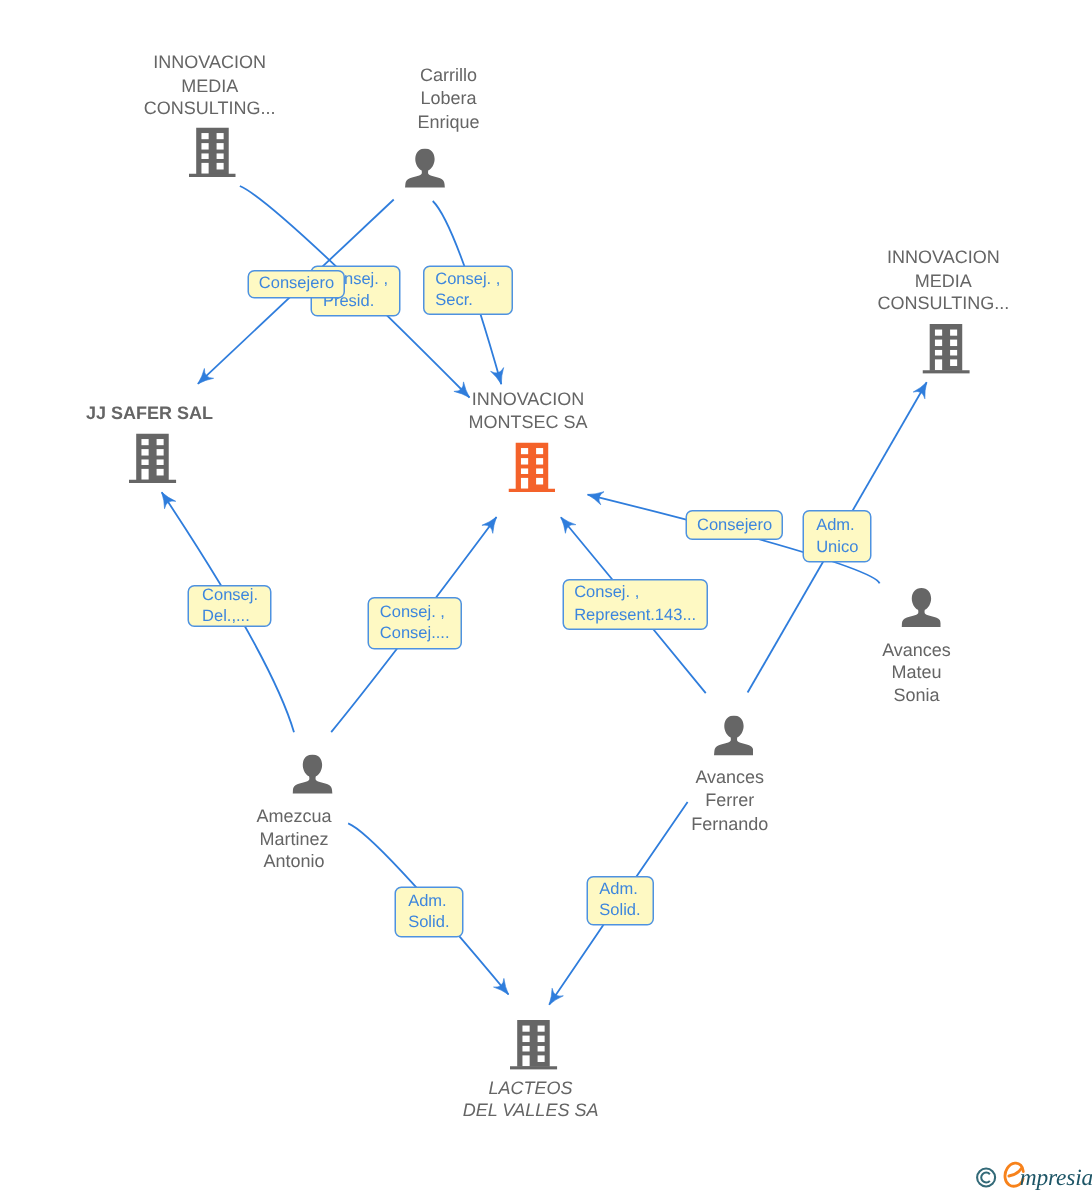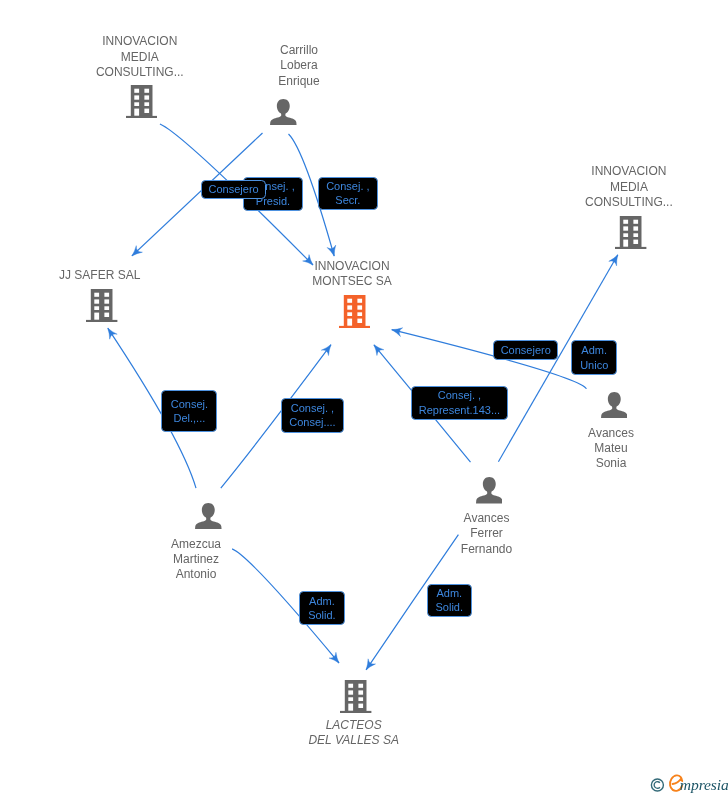--- a/index.html
+++ b/index.html
@@ -5,22 +5,22 @@
 <style>
   html,body{margin:0;padding:0;background:#fff;}
   body{width:728px;height:795px;font-family:"Liberation Sans",sans-serif;position:relative;overflow:hidden;}
   #stage{position:absolute;left:0;top:0;width:728px;height:795px;border-radius:23px;}
   svg#edges{position:absolute;left:0;top:0;width:728px;height:795px;}
   .node{position:absolute;}
   .node .ico{position:absolute;left:50%;transform:translateX(-50%);}
   .node .nlabel{position:absolute;left:50%;transform:translateX(-50%);text-align:center;
                 color:#656565;font-size:12px;line-height:15.4px;white-space:pre;}
   .relbox{position:absolute;box-sizing:border-box;border:1.55px solid #4e92e0;border-radius:4.5px;
-          background:#000000;color:#3d86dd;font-size:11px;line-height:14.5px;text-align:center;
-          display:flex;align-items:center;justify-content:center;white-space:pre;margin-left:36px;}
+          background:#fef9c3;color:#3d86dd;font-size:11px;line-height:14.5px;
+          display:flex;align-items:center;justify-content:center;white-space:pre;}
   #logo{position:absolute;}
 </style>
 </head>
 <body>
 
 <div id="stage">
   <svg id="edges" viewBox="0 0 728 795">
       <defs></defs>
       <g>
         <path d="M 159.9 124 Q 182.4 133.4 313 265" fill="none" stroke="#2f7ddc" stroke-width="1.2" vector-effect="non-scaling-stroke"></path>
@@ -99,21 +99,21 @@
               <rect x="8.3" y="3.7" width="4.8" height="4.1"></rect>
               <rect x="18.4" y="3.7" width="4.7" height="4.1"></rect>
               <rect x="8.3" y="10.4" width="4.8" height="4.3"></rect>
               <rect x="18.4" y="10.4" width="4.7" height="4.3"></rect>
               <rect x="8.3" y="17.3" width="4.8" height="3.7"></rect>
               <rect x="18.4" y="17.3" width="4.7" height="3.7"></rect>
               <rect x="8.3" y="23.6" width="4.8" height="7.1"></rect>
               <rect x="18.4" y="23.6" width="4.7" height="4.4"></rect>
             </g>
           </svg></div>
-        <div class="nlabel" style="position: absolute; left: 99.7px; top: 268.1px; transform: translateX(-50%);">JJ SAFER SAL</div>
+        <div class="nlabel" style="position: absolute; left: 99.7px; top: 268.1px; transform: translateX(-50%); font-weight: bold;">JJ SAFER SAL</div>
       </div>
       <div class="node" style="left: 0px; top: 0px; width: 0px; height: 0px;">
         <div class="ico" style="left: 338.75px; top: 294.9px; transform: none; position: absolute;"><svg width="31.4" height="33.2" viewBox="0 0 31.4 33.2" xmlns="http://www.w3.org/2000/svg">
             <path fill="#f4622a" d="M4.8 0 H26.5 V31.1 H4.8 Z"></path>
             <path fill="#f4622a" d="M0 30.9 H31.4 V33.2 H0 Z"></path>
             <g fill="#ffffff">
               <rect x="8.3" y="3.7" width="4.8" height="4.1"></rect>
               <rect x="18.4" y="3.7" width="4.7" height="4.1"></rect>
               <rect x="8.3" y="10.4" width="4.8" height="4.3"></rect>
               <rect x="18.4" y="10.4" width="4.7" height="4.3"></rect>
@@ -187,21 +187,21 @@
         <div class="nlabel" style="position: absolute; left: 353.7px; top: 718px; transform: translateX(-50%); font-style: italic;">LACTEOS
 DEL VALLES SA</div>
       </div>
     </div>
   <div id="labels">
       <div class="relbox" style="left: 165.2px; top: 180.2px; width: 64.9px; height: 18.8px; z-index: 3;">Consejero</div>
       <div class="relbox" style="left: 207.3px; top: 176.5px; width: 59.4px; height: 34.4px;">Consej. ,
 Presid.</div>
       <div class="relbox" style="left: 282.2px; top: 176.7px; width: 59.4px; height: 33.1px;">Consej. ,
 Secr.</div>
-      <div class="relbox" style="left: 125.3px; top: 390.1px; width: 56.2px; height: 42px;">Consej.
+      <div class="relbox" style="left: 125.3px; top: 390.1px; width: 56.2px; height: 28px;">Consej.
 Del.,...</div>
       <div class="relbox" style="left: 245.1px; top: 398.3px; width: 62.7px; height: 34.3px;">Consej. ,
 Consej....</div>
       <div class="relbox" style="left: 374.5px; top: 385.5px; width: 97.9px; height: 34.4px;">Consej. ,
 Represent.143...</div>
       <div class="relbox" style="left: 457.4px; top: 340.4px; width: 64.7px; height: 19.6px;">Consejero</div>
       <div class="relbox" style="left: 535.4px; top: 340.4px; width: 45.6px; height: 34.6px;">Adm.
 Unico</div>
       <div class="relbox" style="left: 263px; top: 591.2px; width: 45.8px; height: 33.9px;">Adm.
 Solid.</div>

